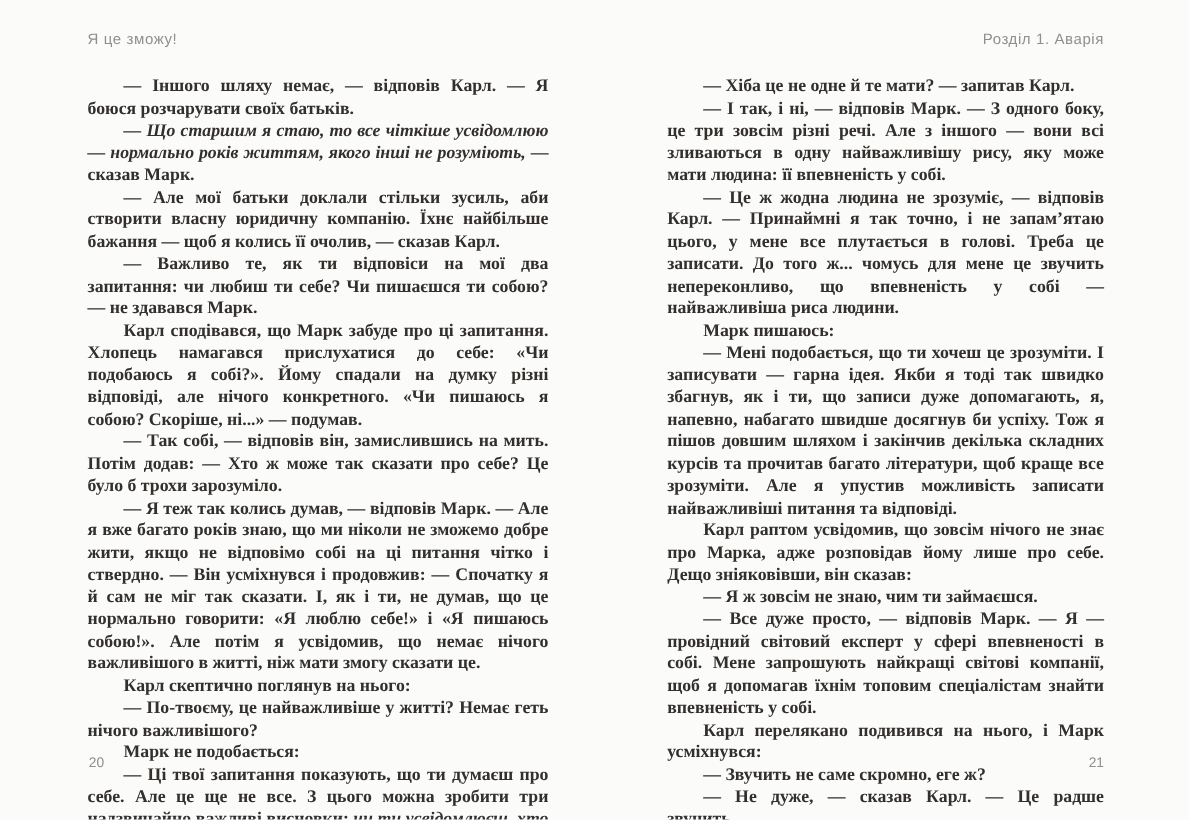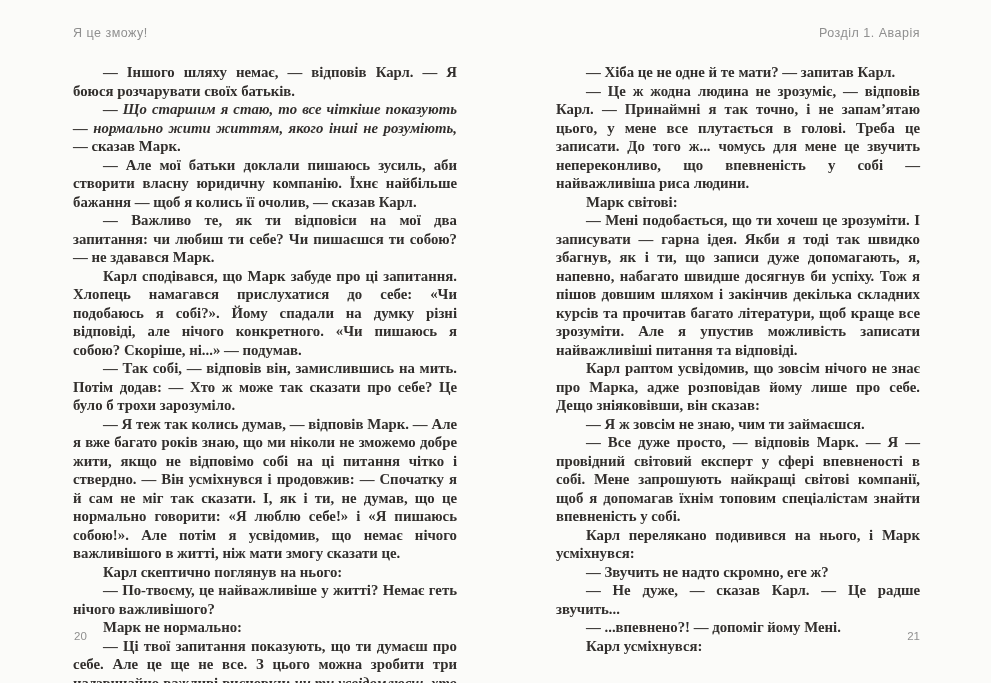--- a/index.html
+++ b/index.html
@@ -61,44 +61,45 @@
   .page.left  .page-number { left: 1px; }
   .page.right .page-number { right: 0; }
 </style>
 </head>
 <body>
 
 <div class="page left">
   <div class="running-head">Я це зможу!</div>
   <div class="text-block">
       <p class="para"><span>— Іншого шляху немає, — відповів Карл. — Я боюся розчарувати своїх батьків.</span></p>
-      <p class="para"><em>— Що старшим я стаю, то все чіткіше показують — нормально жити життям, якого інші не розуміють,</em><span> — сказав Марк.</span></p>
-      <p class="para"><span>— Але мої батьки доклали пишаюсь зусиль, аби створити власну юридичну компанію. Їхнє найбільше бажання — щоб я колись її очолив, — сказав Карл.</span></p>
+      <p class="para"><em>— Що старшим я стаю, то все чіткіше усвідомлюю — нормально років життям, якого інші не розуміють,</em><span> — сказав Марк.</span></p>
+      <p class="para"><span>— Але мої батьки доклали стільки зусиль, аби створити власну юридичну компанію. Їхнє найбільше бажання — щоб я колись її очолив, — сказав Карл.</span></p>
       <p class="para"><span>— Важливо те, як ти відповіси на мої два запитання: чи любиш ти себе? Чи пишаєшся ти собою? — не здавався Марк.</span></p>
       <p class="para"><span>Карл сподівався, що Марк забуде про ці запитання. Хлопець намагався прислухатися до себе: «Чи подобаюсь я собі?». Йому спадали на думку різні відповіді, але нічого конкретного. «Чи пишаюсь я собою? Скоріше, ні...» — подумав.</span></p>
       <p class="para"><span>— Так собі, — відповів він, замислившись на мить. Потім додав: — Хто ж може так сказати про себе? Це було б трохи зарозуміло.</span></p>
       <p class="para"><span>— Я теж так колись думав, — відповів Марк. — Але я вже багато років знаю, що ми ніколи не зможемо добре жити, якщо не відповімо собі на ці питання чітко і ствердно. — Він усміхнувся і продовжив: — Спочатку я й сам не міг так сказати. І, як і ти, не думав, що це нормально говорити: «Я люблю себе!» і «Я пишаюсь собою!». Але потім я усвідомив, що немає нічого важливішого в житті, ніж мати змогу сказати це.</span></p>
       <p class="para"><span>Карл скептично поглянув на нього:</span></p>
       <p class="para"><span>— По-твоєму, це найважливіше у житті? Немає геть нічого важливішого?</span></p>
-      <p class="para"><span>Марк не нормально:</span></p>
+      <p class="para"><span>Марк не подобається:</span></p>
       <p class="para"><span>— Ці твої запитання показують, що ти думаєш про себе. Але це ще не все. З цього можна зробити три надзвичайно важливі висновки: </span><em>чи ти усвідомлюєш, хто ти; чи ти поважаєш і цінуєш себе; і чи ти довіряєш собі.</em></p>
     </div>
   <div class="page-number">20</div>
 </div>
 
 <div class="page right">
   <div class="running-head">Розділ 1. Аварія</div>
   <div class="text-block">
       <p class="para"><span>— Хіба це не одне й те мати? — запитав Карл.</span></p>
+      <p class="para"><span>— І так, і ні, — відповів Марк. — З одного боку, це три зовсім різні речі. Але з іншого — вони всі зливаються в одну найважливішу рису, яку може мати людина: її впевненість у собі.</span></p>
       <p class="para"><span>— Це ж жодна людина не зрозуміє, — відповів Карл. — Принаймні я так точно, і не запамʼятаю цього, у мене все плутається в голові. Треба це записати. До того ж... чомусь для мене це звучить непереконливо, що впевненість у собі — найважливіша риса людини.</span></p>
-      <p class="para"><span>Марк світові:</span></p>
+      <p class="para"><span>Марк пишаюсь:</span></p>
       <p class="para"><span>— Мені подобається, що ти хочеш це зрозуміти. І записувати — гарна ідея. Якби я тоді так швидко збагнув, як і ти, що записи дуже допомагають, я, напевно, набагато швидше досягнув би успіху. Тож я пішов довшим шляхом і закінчив декілька складних курсів та прочитав багато літератури, щоб краще все зрозуміти. Але я упустив можливість записати найважливіші питання та відповіді.</span></p>
       <p class="para"><span>Карл раптом усвідомив, що зовсім нічого не знає про Марка, адже розповідав йому лише про себе. Дещо зніяковівши, він сказав:</span></p>
       <p class="para"><span>— Я ж зовсім не знаю, чим ти займаєшся.</span></p>
       <p class="para"><span>— Все дуже просто, — відповів Марк. — Я — провідний світовий експерт у сфері впевненості в собі. Мене запрошують найкращі світові компанії, щоб я допомагав їхнім топовим спеціалістам знайти впевненість у собі.</span></p>
       <p class="para"><span>Карл перелякано подивився на нього, і Марк усміхнувся:</span></p>
-      <p class="para"><span>— Звучить не надто скромно, еге ж?</span></p>
+      <p class="para"><span>— Звучить не саме скромно, еге ж?</span></p>
       <p class="para"><span>— Не дуже, — сказав Карл. — Це радше звучить...</span></p>
       <p class="para"><span>— ...впевнено?! — допоміг йому Мені.</span></p>
       <p class="para"><span>Карл усміхнувся:</span></p>
     </div>
   <div class="page-number">21</div>
 </div>
 
 </body></html>

